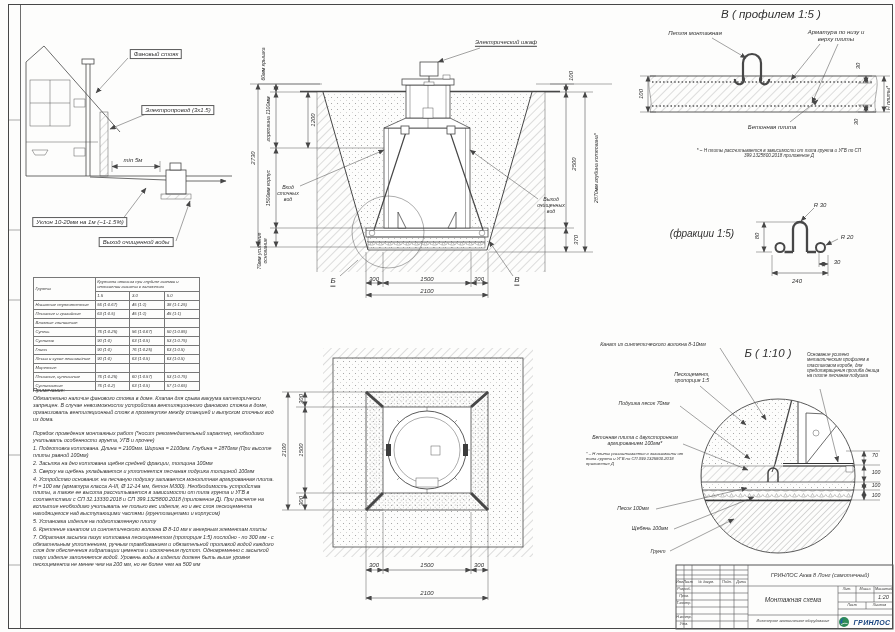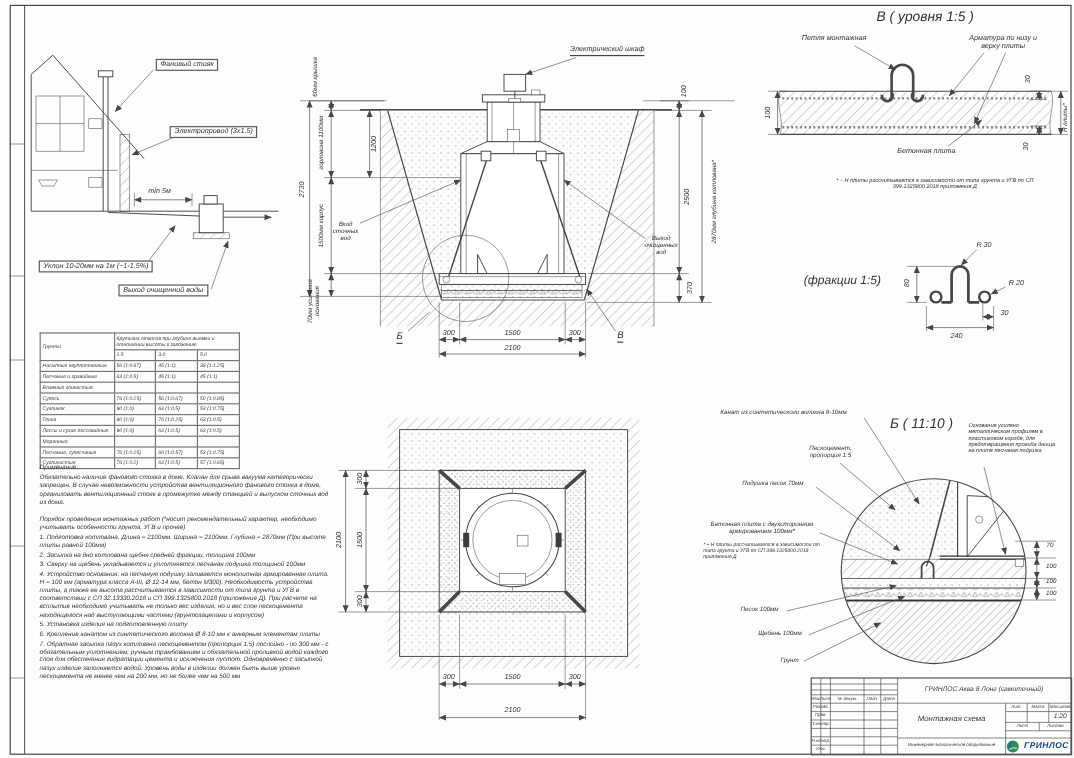--- a/index.html
+++ b/index.html
@@ -284,38 +284,38 @@
 
 <div class="lbl rot" style="left:284px;top:450px;">2100</div>
 <div class="lbl rot" style="left:301px;top:399px;">300</div>
 <div class="lbl rot" style="left:301px;top:450px;">1500</div>
 <div class="lbl rot" style="left:301px;top:501px;">300</div>
 <div class="lbl" style="left:374px;top:565px;">300</div>
 <div class="lbl" style="left:427px;top:565px;">1500</div>
 <div class="lbl" style="left:479px;top:565px;">300</div>
 <div class="lbl" style="left:427px;top:593px;">2100</div>
 
-<div class="lbl s11" style="left:771px;top:15px;">В ( уровня 1:5 )</div>
+<div class="lbl s11" style="left:771px;top:15px;">В ( профилем 1:5 )</div>
 <div class="lbl" style="left:695px;top:33px;">Петля монтажная</div>
 <div class="lbl w62" style="left:836px;top:36px;">Арматура по низу и верху плиты</div>
 <div class="lbl" style="left:772px;top:127px;">Бетонная плита</div>
 <div class="lbl rot" style="left:641px;top:94px;">100</div>
 <div class="lbl rot" style="left:858px;top:66px;">30</div>
 <div class="lbl rot" style="left:856px;top:122px;">30</div>
 <div class="lbl rot s5" style="left:889px;top:98px;">Н плиты*</div>
 <div class="lbl s45 w170" style="left:779px;top:153px;">* – Н плиты рассчитывается в зависимости от типа грунта и УГВ по СП 399.1325800.2018 приложение Д</div>
 
 <div class="lbl s10" style="left:702px;top:234px;">(фракции 1:5)</div>
 <div class="lbl" style="left:820px;top:205px;">R 30</div>
 <div class="lbl" style="left:847px;top:237px;">R 20</div>
 <div class="lbl" style="left:837px;top:262px;">30</div>
 <div class="lbl rot" style="left:757px;top:236px;">80</div>
 <div class="lbl" style="left:797px;top:281px;">240</div>
 
-<div class="lbl s11" style="left:768px;top:354px;">Б ( 11:10 )</div>
+<div class="lbl s11" style="left:768px;top:354px;">Б ( 1:10 )</div>
 <div class="lbl s5" style="left:653px;top:345px;">Канат из синтетического волокна 8-10мм</div>
 <div class="lbl s5 w56" style="left:692px;top:378px;">Пескоцемент, пропорция 1:5</div>
 <div class="lbl s5" style="left:644px;top:404px;">Подушка песок 70мм</div>
 <div class="lbl s5 w96" style="left:635px;top:441px;">Бетонная плита с двухсторонним армированием 100мм*</div>
 <div class="lbl s42 w100" style="left:636px;top:459px;">* – Н плиты рассчитывается в зависимости от типа грунта и УГВ по СП 399.1325800.2018 приложение Д</div>
 <div class="lbl s5" style="left:633px;top:509px;">Песок 100мм</div>
 <div class="lbl s5" style="left:650px;top:529px;">Щебень 100мм</div>
 <div class="lbl s5" style="left:658px;top:552px;">Грунт</div>
 <div class="lbl s45 w78" style="left:846px;top:365px;">Основание усилено металлическим профилем в пластиковом коробе, для предотвращения прогиба днища на плите песчаная подушка</div>
 <div class="lbl s5" style="left:875px;top:456px;">70</div>

